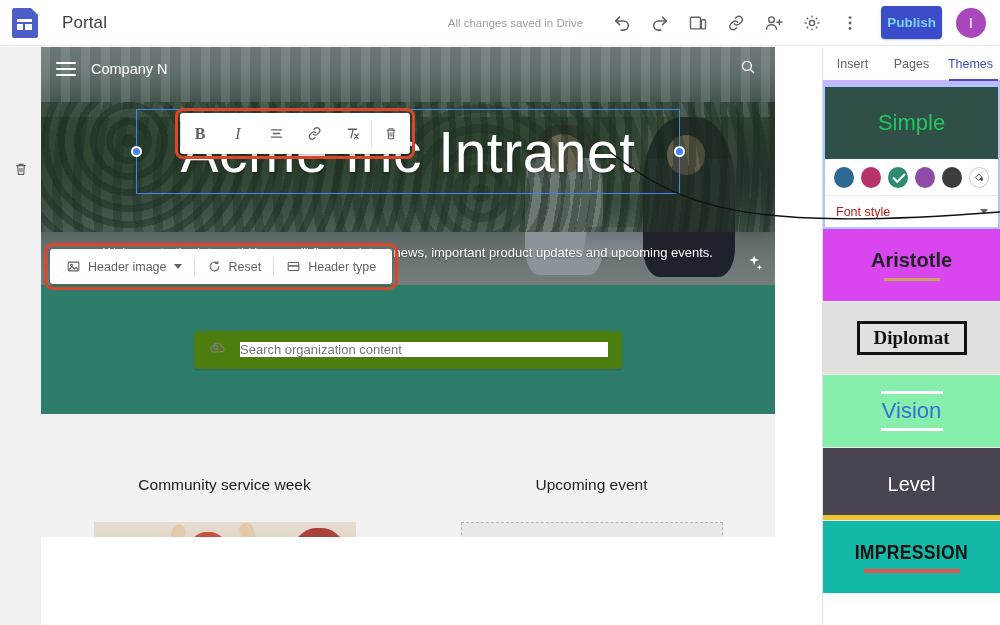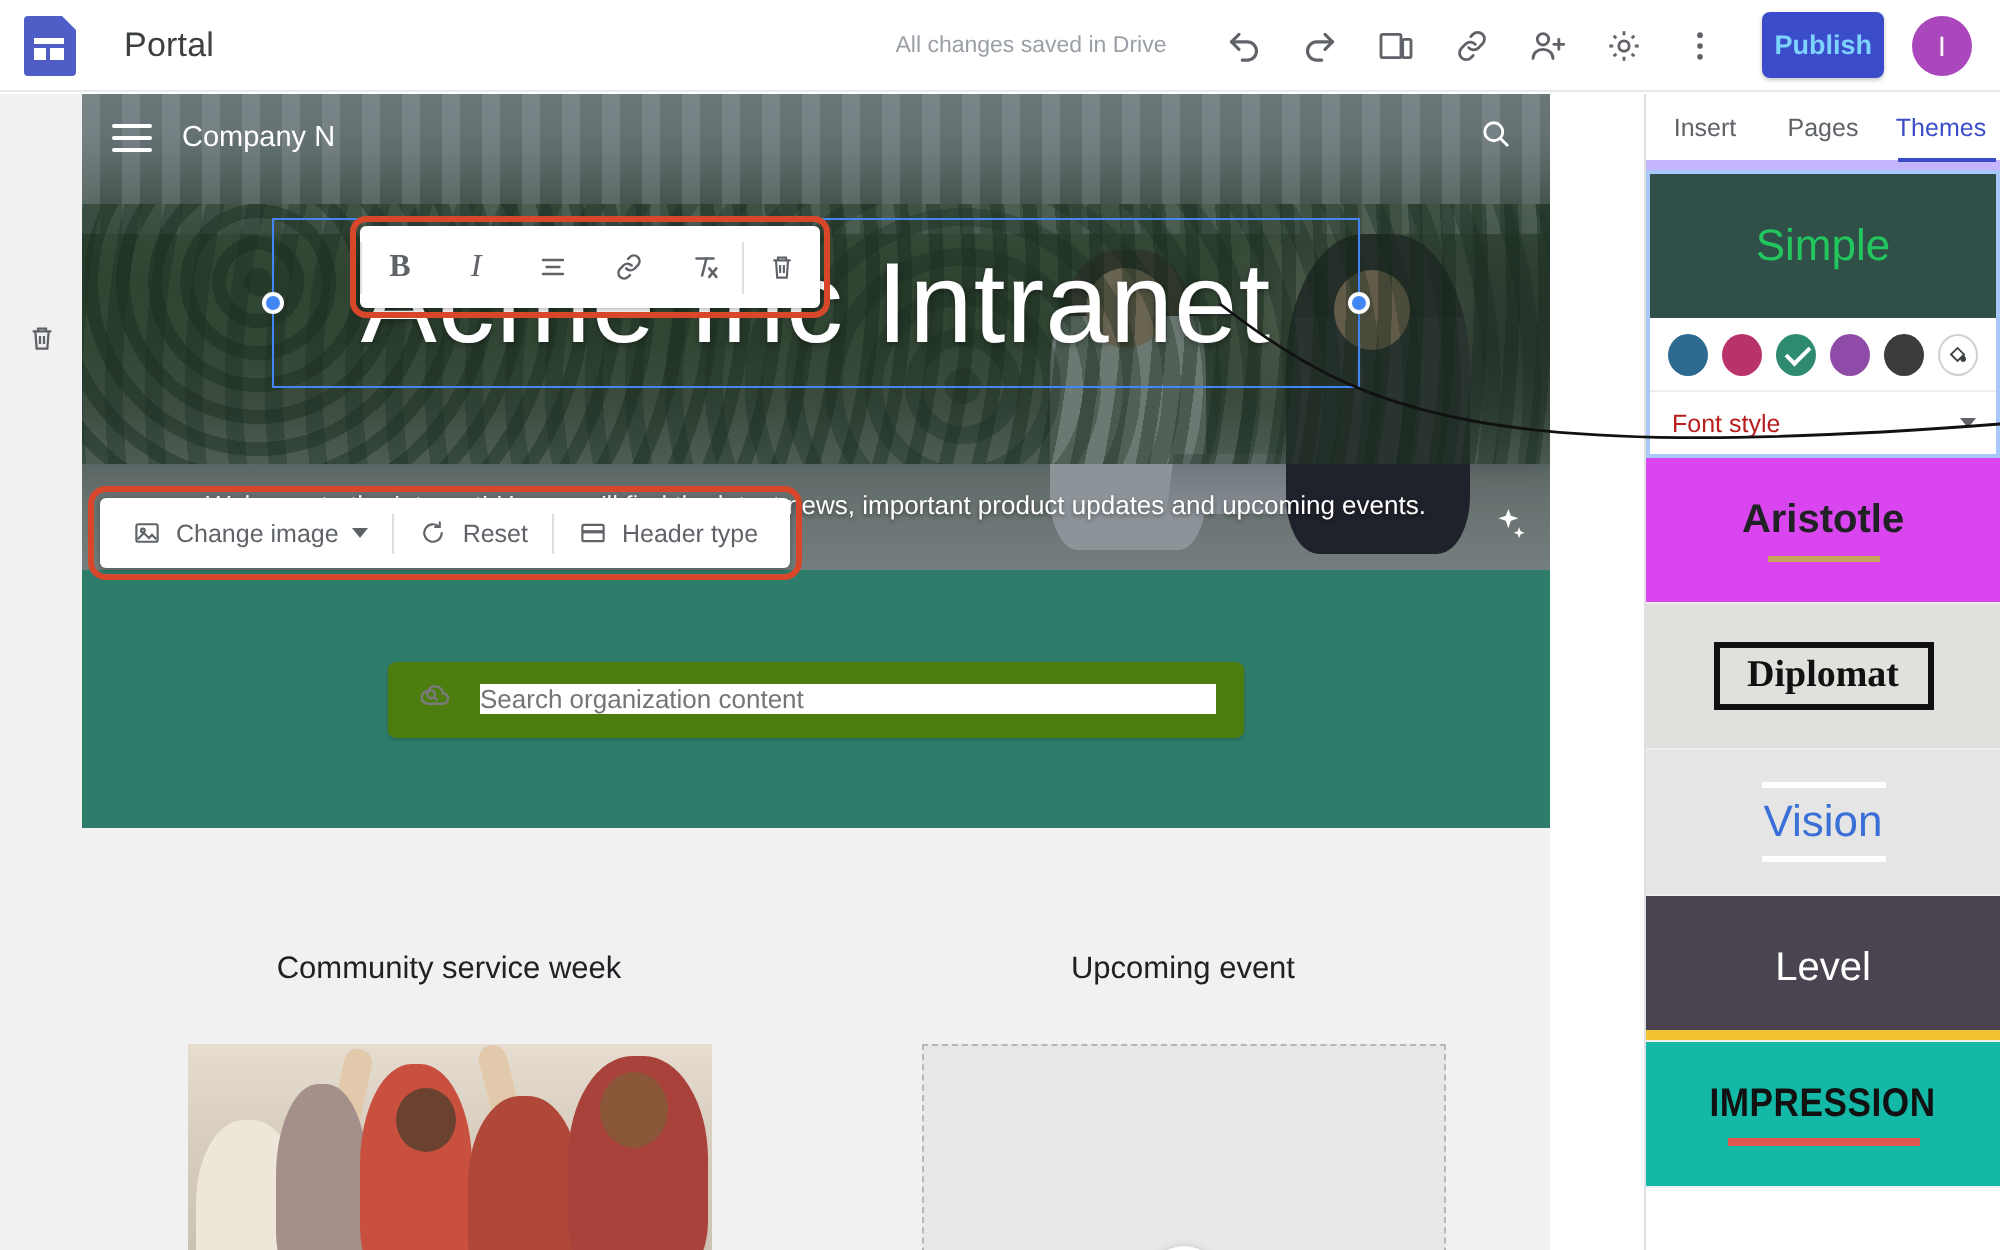--- a/index.html
+++ b/index.html
@@ -66,21 +66,21 @@
   .gutter {
     position: absolute; left: 0; top: 47px; width: 41px; height: 578px;
     background: #f1f1f1;
   }
   .gutter-trash {
     position: absolute; left: 13px; top: 113px; color: #5f6368;
   }
 
   
   .canvas {
-    position: absolute; left: 41px; top: 47px; width: 734px; height: 578px;
+    position: absolute; left: 41px; top: 47px; width: 734px; height: 490px;
     background: #f1f1f1; overflow: hidden;
   }
 
   
   .banner {
     position: relative; width: 734px; height: 238px; overflow: hidden;
     background: #2d3b2c;
   }
   .banner-photo {
     position: absolute; inset: 0;
@@ -329,21 +329,21 @@
     border-top: 1px solid #eeeeee; background: #ffffff; cursor: pointer;
   }
   .theme-aristotle .theme-preview { background: #d946ef; flex-direction: column; gap: 6px;}
   .theme-aristotle .tname { font-family: "Liberation Sans", sans-serif; font-weight: bold; font-size: 20px; color: #202124; }
   .rule { width: 56px; height: 2.5px; }
   .theme-diplomat .theme-preview { background: #e0e0dd; }
   .theme-diplomat .tname {
     font-family: "Liberation Serif", serif; font-weight: bold; font-size: 19px;
     color: #111; border: 3px solid #111; padding: 3px 14px;
   }
-  .theme-vision .theme-preview { background: #e5e5e5; flex-direction: column; gap: 4px; }
+  .theme-vision .theme-preview { background: #86efac; flex-direction: column; gap: 4px; }
   .theme-vision .tname { font-size: 22px; color: #3a6fd8; font-weight: 400; }
   .theme-vision .vrule { width: 62px; height: 3px; background: #ffffff; }
   .theme-level .theme-preview { background: #4a4350; }
   .theme-level .tname { color: #ffffff; font-size: 20px; }
   .theme-level .bar { position: absolute; left: 0; right: 0; bottom: 0; height: 5px; background: #f1c333; }
   .theme-impression .theme-preview { background: #14b8a6; flex-direction: column; gap: 5px;}
   .theme-impression .tname {
     font-size: 20px; font-weight: bold; color: #111; letter-spacing: .3px;
     transform: scaleX(.88);
   }
@@ -510,21 +510,21 @@
     </div>
   </div>
 
   <div class="banner-toolbar">
     <div class="bt-item">
       <svg width="15" height="15" viewBox="0 0 24 24" fill="none" stroke="currentColor" stroke-width="1.7">
           <rect x="3.5" y="5" width="17" height="14" rx="1.5"></rect>
           <circle cx="8.7" cy="10" r="1.5"></circle>
           <path d="M4.5 17l5-5 4 4 2.5-2.5 3.5 3.5"></path>
         </svg>
-      <span>Change image</span>
+      <span>Header image</span>
       <span class="caret-down"></span>
     </div>
     <div class="bt-sep"></div>
     <div class="bt-item">
       <svg width="15" height="15" viewBox="0 0 24 24" fill="none" stroke="currentColor" stroke-width="1.7" stroke-linecap="round">
           <path d="M19 12a7 7 0 1 1-2.1-5"></path>
           <path d="M17.4 3.5V7.2h-3.7"></path>
         </svg>
       <span>Reset</span>
     </div>

